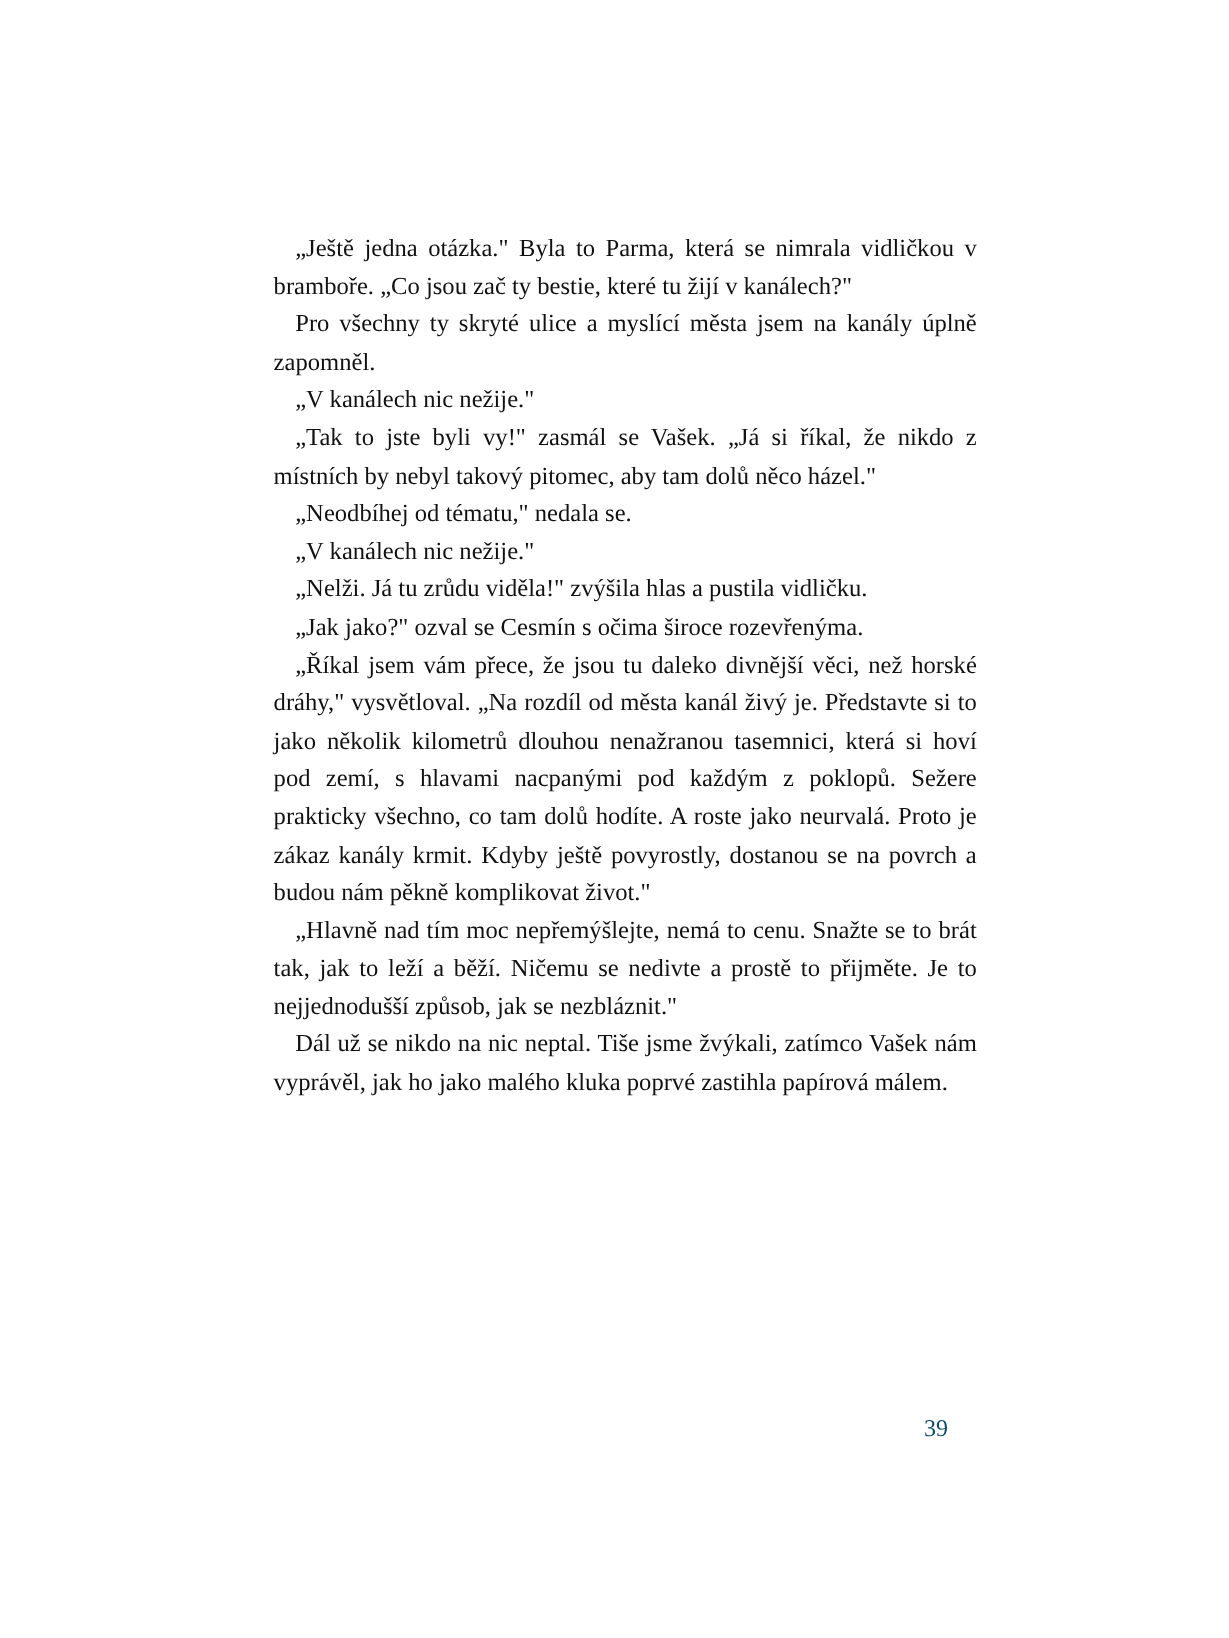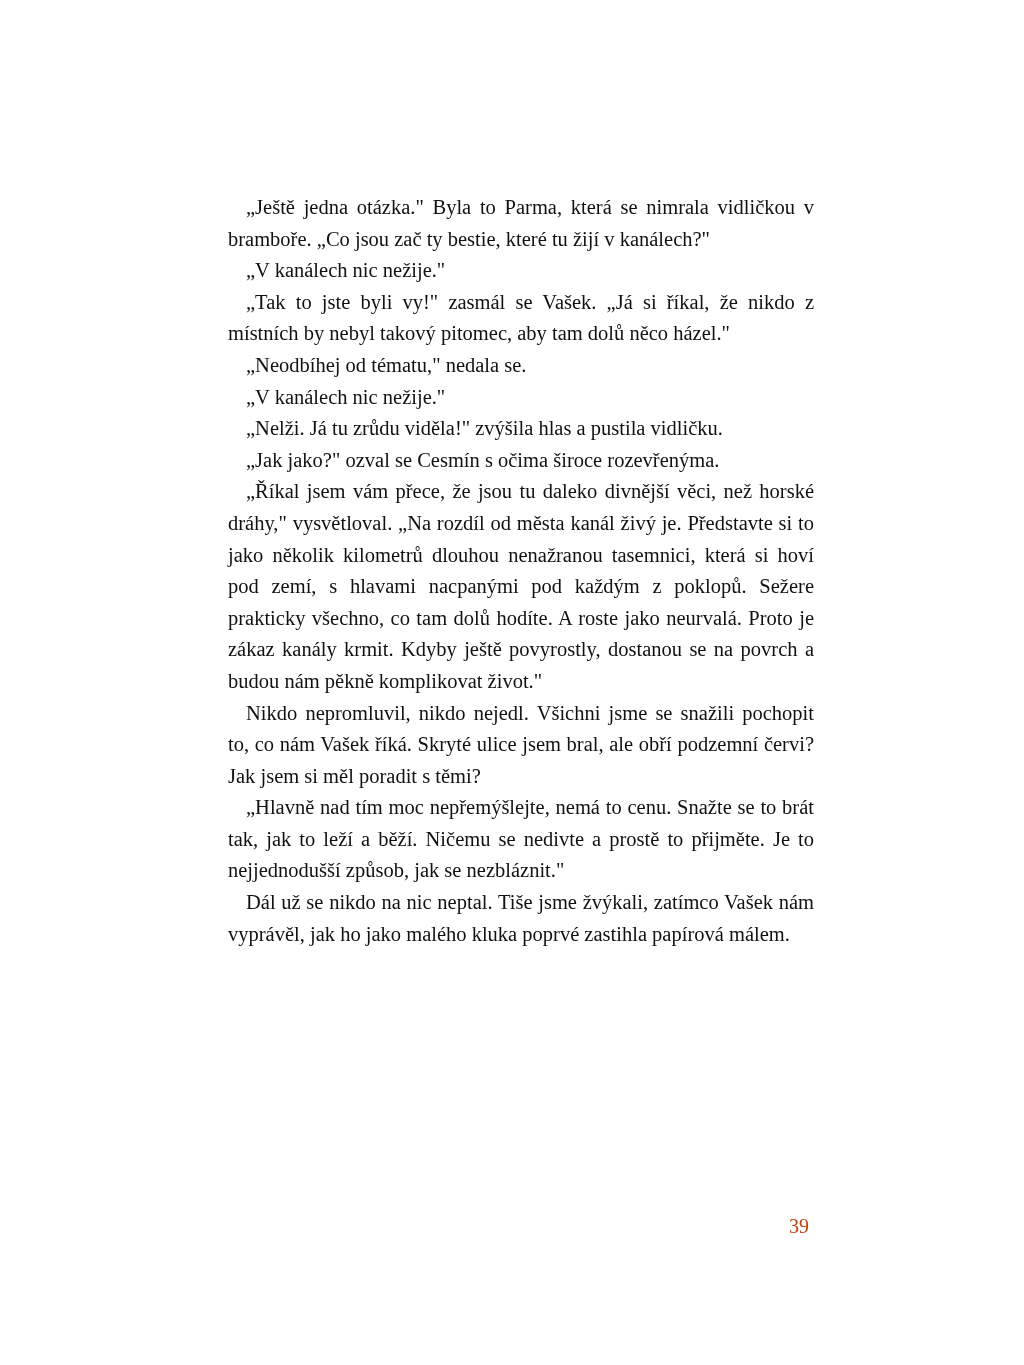--- a/index.html
+++ b/index.html
@@ -8,36 +8,36 @@
     position: absolute; left: 0; top: 0; width: 1024px; height: 1365px; background: #ffffff;
   }
   .text-block {
     position: absolute; left: 228px; top: 192px; width: 586px;
     font-family: "Liberation Serif", "DejaVu Serif", serif;
     font-size: 20.5px; line-height: 31.6px; color: #111111;
     text-align: justify; hyphens: manual;
   }
   .text-block p { margin: 0; text-indent: 18px; }
   .page-number {
-    position: absolute; left: 789px; top: 1180px;
+    position: absolute; left: 770px; top: 1180px;
     font-family: "Liberation Serif", "DejaVu Serif", serif;
-    font-size: 20px; color: #c2410c; margin-top: 35px;
+    font-size: 20px; color: #0c4a6e;
   }
 </style>
 </head>
 <body>
 
 <div class="page">
   <div class="text-block">
     <p>„Ještě jedna otázka." Byla to Parma, která se nimrala vidličkou v bramboře. „Co jsou zač ty bestie, které tu žijí v kanálech?"</p>
+    <p>Pro všechny ty skryté ulice a myslící města jsem na kanály úplně zapomněl.</p>
     <p>„V kanálech nic nežije."</p>
     <p>„Tak to jste byli vy!" zasmál se Vašek. „Já si říkal, že nikdo z místních by nebyl takový pitomec, aby tam dolů něco házel."</p>
     <p>„Neodbíhej od tématu," nedala se.</p>
     <p>„V kanálech nic nežije."</p>
     <p>„Nelži. Já tu zrůdu viděla!" zvýšila hlas a pustila vidličku.</p>
     <p>„Jak jako?" ozval se Cesmín s očima široce rozevřenýma.</p>
     <p>„Říkal jsem vám přece, že jsou tu daleko divnější věci, než horské dráhy," vysvětloval. „Na rozdíl od města kanál živý je. Představte si to jako několik kilometrů dlouhou nenažranou tasemnici, která si hoví pod zemí, s hlavami nacpanými pod každým z poklopů. Seže­re prakticky všechno, co tam dolů hodíte. A roste jako neurvalá. Proto je zákaz kanály krmit. Kdyby ještě povyrostly, dostanou se na povrch a budou nám pěkně komplikovat život."</p>
-    <p>Nikdo nepromluvil, nikdo nejedl. Všichni jsme se snažili po­chopit to, co nám Vašek říká. Skryté ulice jsem bral, ale obří pod­zemní červi? Jak jsem si měl poradit s těmi?</p>
     <p>„Hlavně nad tím moc nepřemýšlejte, nemá to cenu. Snažte se to brát tak, jak to leží a běží. Ničemu se nedivte a prostě to přijmě­te. Je to nejjednodušší způsob, jak se nezbláznit."</p>
     <p>Dál už se nikdo na nic neptal. Tiše jsme žvýkali, zatímco Vašek nám vyprávěl, jak ho jako malého kluka poprvé zastihla papírová málem.</p>
   </div>
   <div class="page-number">39</div>
 </div>
 
 </body></html>

